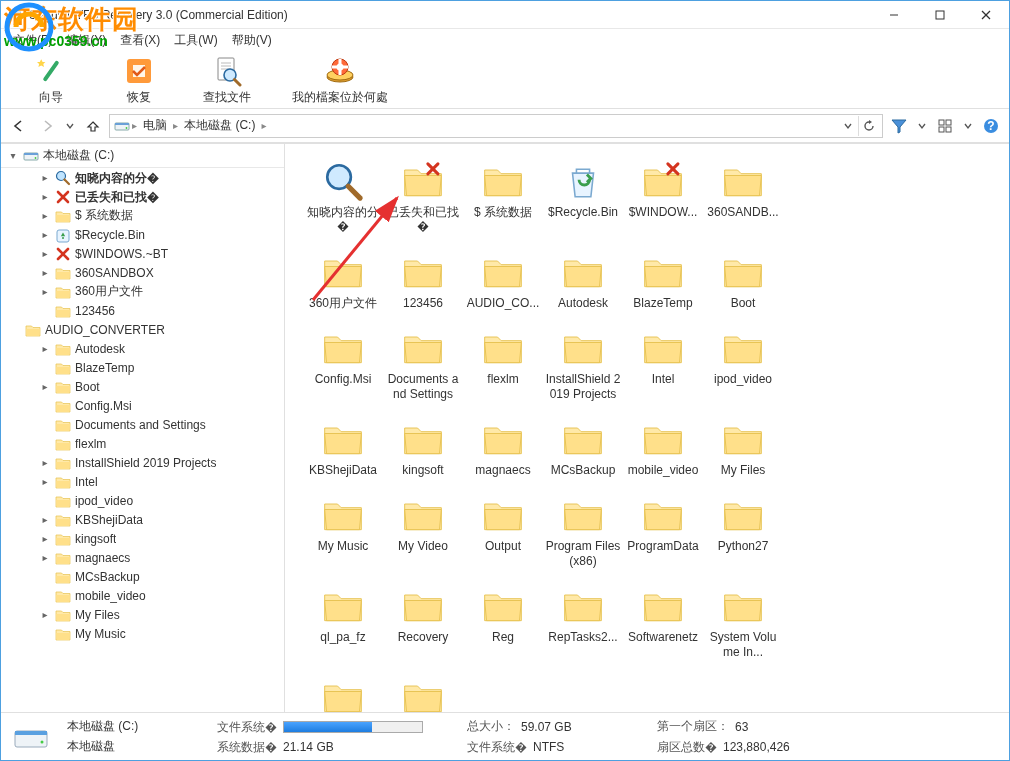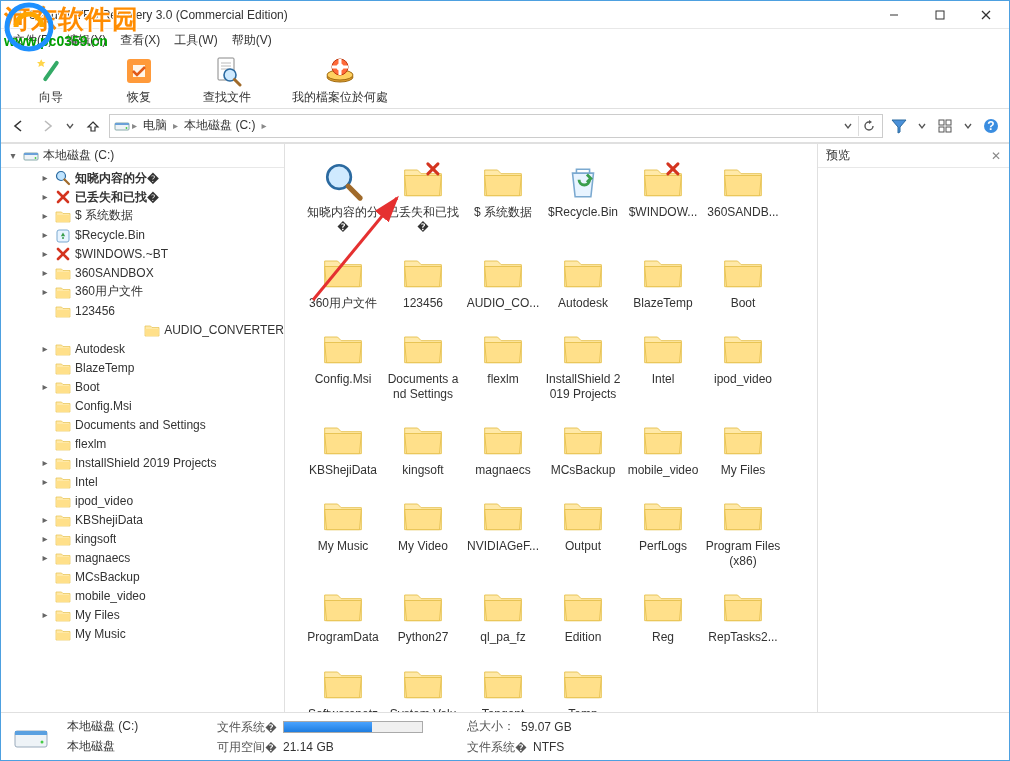--- a/index.html
+++ b/index.html
@@ -347,21 +347,21 @@
         </div>
         <div class="tree-item" style="padding-left: 38px;">
           <span class="tree-expander"></span>
           <span class="tree-icon">
             <svg width="16" height="16" viewBox="0 0 16 16">
               <use href="#folder-small"></use>
             </svg>
           </span>
           <span class="tree-label" style="">123456</span>
         </div>
-        <div class="tree-item" style=" justify-content: flex-end;">
+        <div class="tree-item" style="">
           <span class="tree-expander"></span>
           <span class="tree-icon">
             <svg width="16" height="16" viewBox="0 0 16 16">
               <use href="#folder-small"></use>
             </svg>
           </span>
           <span class="tree-label" style="">AUDIO_CONVERTER</span>
         </div>
         <div class="tree-item" style="padding-left: 38px;">
           <span class="tree-expander">▸</span>
@@ -739,44 +739,28 @@
             </svg>
           </div>
           <div class="item-label">My Video</div>
         </div>
         <div class="item">
           <div class="item-icon">
             <svg width="44" height="44" viewBox="0 0 48 48">
               <use href="#folder-large"></use>
             </svg>
           </div>
-          <div class="item-label">NVIDIAGeF...</div>
-        </div>
-        <div class="item">
-          <div class="item-icon">
-            <svg width="44" height="44" viewBox="0 0 48 48">
-              <use href="#folder-large"></use>
-            </svg>
-          </div>
           <div class="item-label">Output</div>
         </div>
         <div class="item">
           <div class="item-icon">
             <svg width="44" height="44" viewBox="0 0 48 48">
               <use href="#folder-large"></use>
             </svg>
           </div>
-          <div class="item-label">PerfLogs</div>
-        </div>
-        <div class="item">
-          <div class="item-icon">
-            <svg width="44" height="44" viewBox="0 0 48 48">
-              <use href="#folder-large"></use>
-            </svg>
-          </div>
           <div class="item-label">Program Files (x86)</div>
         </div>
         <div class="item">
           <div class="item-icon">
             <svg width="44" height="44" viewBox="0 0 48 48">
               <use href="#folder-large"></use>
             </svg>
           </div>
           <div class="item-label">ProgramData</div>
         </div>
@@ -795,21 +779,21 @@
             </svg>
           </div>
           <div class="item-label">ql_pa_fz</div>
         </div>
         <div class="item">
           <div class="item-icon">
             <svg width="44" height="44" viewBox="0 0 48 48">
               <use href="#folder-large"></use>
             </svg>
           </div>
-          <div class="item-label">Edition</div>
+          <div class="item-label">Recovery</div>
         </div>
         <div class="item">
           <div class="item-icon">
             <svg width="44" height="44" viewBox="0 0 48 48">
               <use href="#folder-large"></use>
             </svg>
           </div>
           <div class="item-label">Reg</div>
         </div>
         <div class="item">
@@ -848,26 +832,20 @@
           <div class="item-icon">
             <svg width="44" height="44" viewBox="0 0 48 48">
               <use href="#folder-large"></use>
             </svg>
           </div>
           <div class="item-label">Temp</div>
         </div>
       </div>
   </div>
 
-  <div class="preview-panel">
-    <div class="preview-header">
-      <span>预览</span>
-      <span style="cursor:pointer;color:#888">✕</span>
-    </div>
-  </div>
 
 </div>
 
 <div class="statusbar">
   <svg class="status-icon" viewBox="0 0 40 40">
     <rect x="4" y="14" width="32" height="16" rx="2" fill="#eef3f7" stroke="#9ab"></rect>
     <rect x="4" y="14" width="32" height="4" fill="#5aa0e0"></rect>
     <circle cx="31" cy="25" r="1.5" fill="#4c4"></circle>
   </svg>
   <div class="status-cols">
@@ -880,28 +858,38 @@
         </div>
     </div>
     <div class="status-col" style="width:250px">
       <div class="status-row">
         <span class="status-label">文件系统�</span>
         <div class="progress">
             <div class="progress-fill" id="progress-fill" style="width: 64%;"></div>
           </div>
       </div>
       <div class="status-row">
-        <span class="status-label">可用空间�</span>
+        <span class="status-label">系统数据�</span>
         <span>21.14 GB</span>
       </div>
     </div>
     <div class="status-col" style="width:190px">
       <div class="status-row">
         <span class="status-label">总大小：</span>
         <span>59.07 GB</span>
       </div>
       <div class="status-row">
         <span class="status-label">文件系统�</span>
         <span>NTFS</span>
       </div>
     </div>
+    <div class="status-col">
+      <div class="status-row">
+        <span class="status-label">第一个扇区：</span>
+        <span>63</span>
+      </div>
+      <div class="status-row">
+        <span class="status-label">扇区总数�</span>
+        <span>123,880,426</span>
+      </div>
+    </div>
   </div>
 </div>
 
 </body></html>

